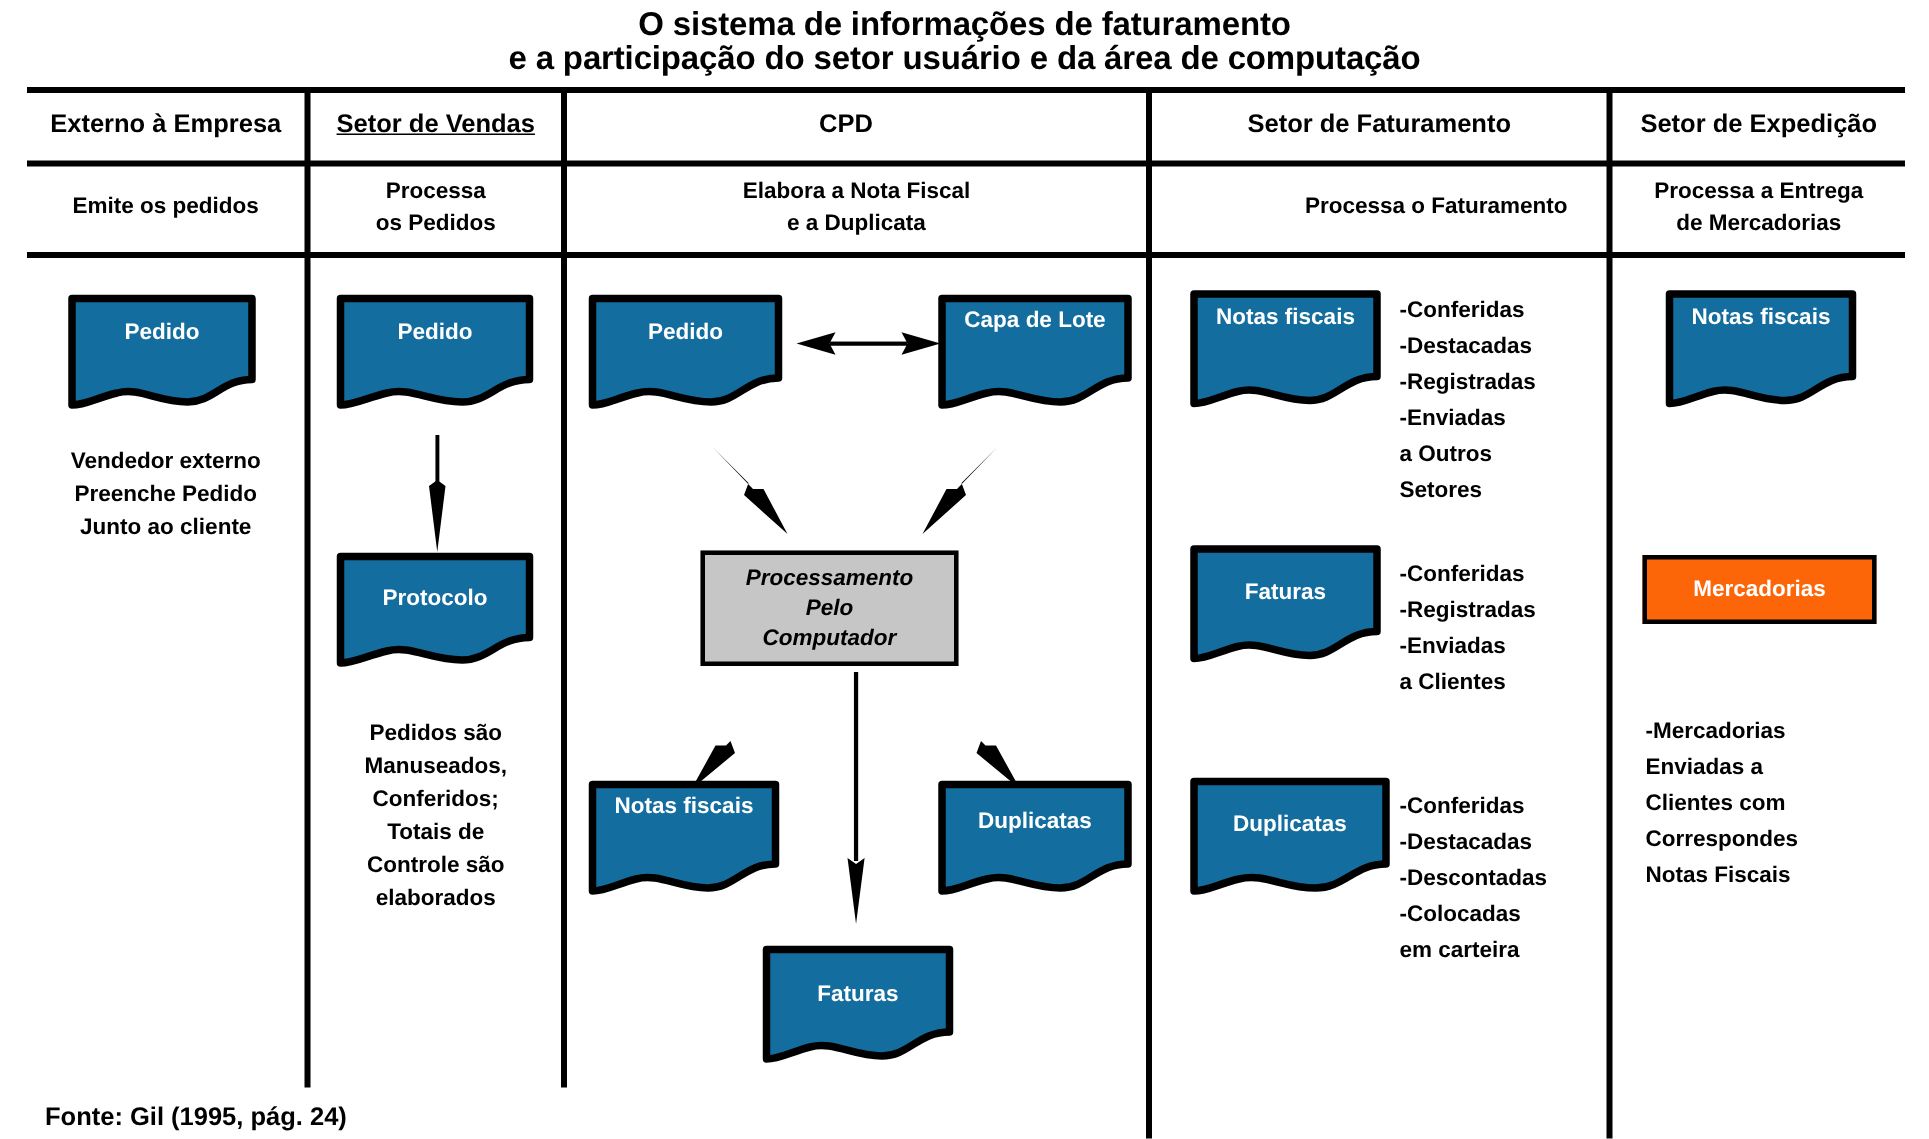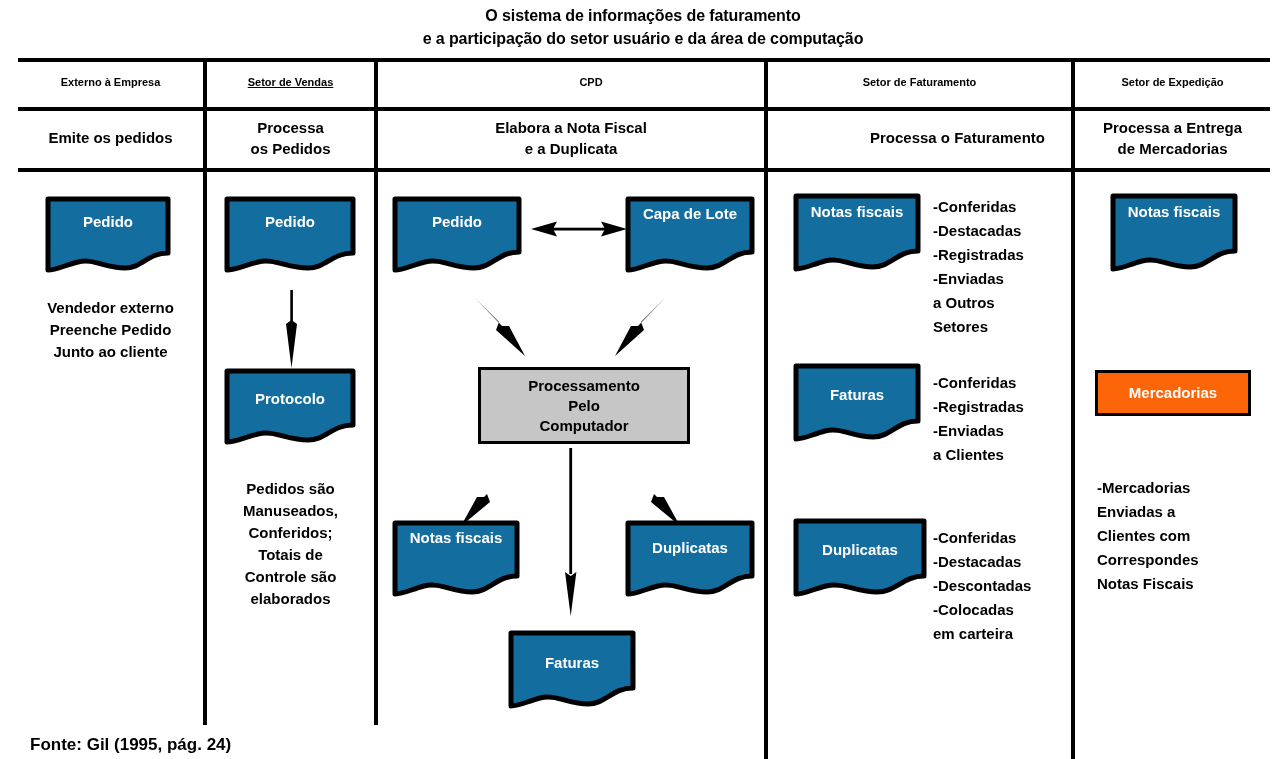--- a/index.html
+++ b/index.html
@@ -6,31 +6,31 @@
   body{
     width:1286px;height:759px;position:relative;overflow:hidden;
     font-family:"Liberation Sans","DejaVu Sans",sans-serif;
     color:#000;
   }
   #stage{position:absolute;inset:0;}
 
   
   .title{
     position:absolute;left:0;top:4px;width:1286px;text-align:center;
-    font-size:16px;font-weight:bold;line-height:23px;letter-spacing:-0.1px;
+    font-size:22px;font-weight:bold;line-height:23px;letter-spacing:-0.1px;
   }
 
   
   .hrule{position:absolute;left:18px;width:1252px;height:4px;background:#000;}
   .vrule{position:absolute;width:4px;background:#000;}
 
   
   .hcell{
     position:absolute;display:flex;align-items:center;justify-content:center;
-    text-align:center;font-weight:bold;font-size:11px;line-height:21px;
+    text-align:center;font-weight:bold;font-size:17px;line-height:21px;
   }
   .hcell.sub{font-size:15px;line-height:21px;}
 
   
   .doc{position:absolute;}
   .doc svg{position:absolute;left:0;top:0;overflow:visible;}
   .doc .lbl{
     position:absolute;left:0;right:0;top:0;
     display:flex;align-items:flex-start;justify-content:center;
     text-align:center;color:#fff;font-weight:bold;font-size:15px;
@@ -75,21 +75,21 @@
   <div class="hrule" style="top:107px;"></div>
   <div class="hrule" style="top:168px;"></div>
 
   <div class="vrule" style="left:203px;top:58px;height:667px;"></div>
   <div class="vrule" style="left:374px;top:58px;height:667px;"></div>
   <div class="vrule" style="left:764px;top:58px;height:701px;"></div>
   <div class="vrule" style="left:1071px;top:58px;height:701px;"></div>
 
   <div class="hcell" style="left:18px;top:58px;width:185px;height:49px;">Externo à Empresa</div>
   <div class="hcell" style="left:207px;top:58px;width:167px;height:49px;text-decoration:underline;">Setor de Vendas</div>
-  <div class="hcell" style="left:398px;top:58px;width:386px;height:49px;">CPD</div>
+  <div class="hcell" style="left:371px;top:58px;width:386px;height:49px;">CPD</div>
   <div class="hcell" style="left:768px;top:58px;width:303px;height:49px;">Setor de Faturamento</div>
   <div class="hcell" style="left:1075px;top:58px;width:195px;height:49px;">Setor de Expedição</div>
 
   <div class="hcell sub" style="left:18px;top:107px;width:185px;height:61px;white-space:pre-line;">Emite os pedidos</div>
   <div class="hcell sub" style="left:207px;top:107px;width:167px;height:61px;white-space:pre-line;">Processa
 os Pedidos</div>
   <div class="hcell sub" style="left:378px;top:107px;width:386px;height:61px;white-space:pre-line;">Elabora a Nota Fiscal
 e a Duplicata</div>
   <div class="hcell sub" style="left:768px;top:107px;width:303px;height:61px;white-space:pre-line;padding-left:38px;">Processa o Faturamento</div>
   <div class="hcell sub" style="left:1075px;top:107px;width:195px;height:61px;white-space:pre-line;">Processa a Entrega
@@ -153,21 +153,21 @@
   </div>
 
   <svg class="arrow" style="left:473px;top:296px;" width="70" height="62" viewBox="0 0 70 62">
     <path d="M2 2 L26 26 L23 34 L52 60 L36 30 L29 30 Z" fill="#000"></path>
   </svg>
 
   <svg class="arrow" style="left:597px;top:296px;" width="70" height="62" viewBox="0 0 70 62">
     <path d="M68 2 L44 26 L47 34 L18 60 L34 30 L41 30 Z" fill="#000"></path>
   </svg>
 
-  <div class="boxshape box-gray" style="left:478px;top:367px;width:212px;height:77px;">
+  <div class="boxshape box-gray" style="left:467px;top:367px;width:172px;height:77px;font-style:italic;">
     <span style="white-space:pre-line;">Processamento
 Pelo
 Computador</span>
   </div>
 
   <svg class="arrow" style="left:449px;top:470px;" width="62" height="58" viewBox="0 0 62 58">
     <path d="M60 2 L38 24 L41 32 L12 56 L28 27 L35 27 Z" fill="#000"></path>
   </svg>
 
   <svg class="arrow" style="left:557px;top:448px;" width="28" height="170" viewBox="0 0 28 170">

